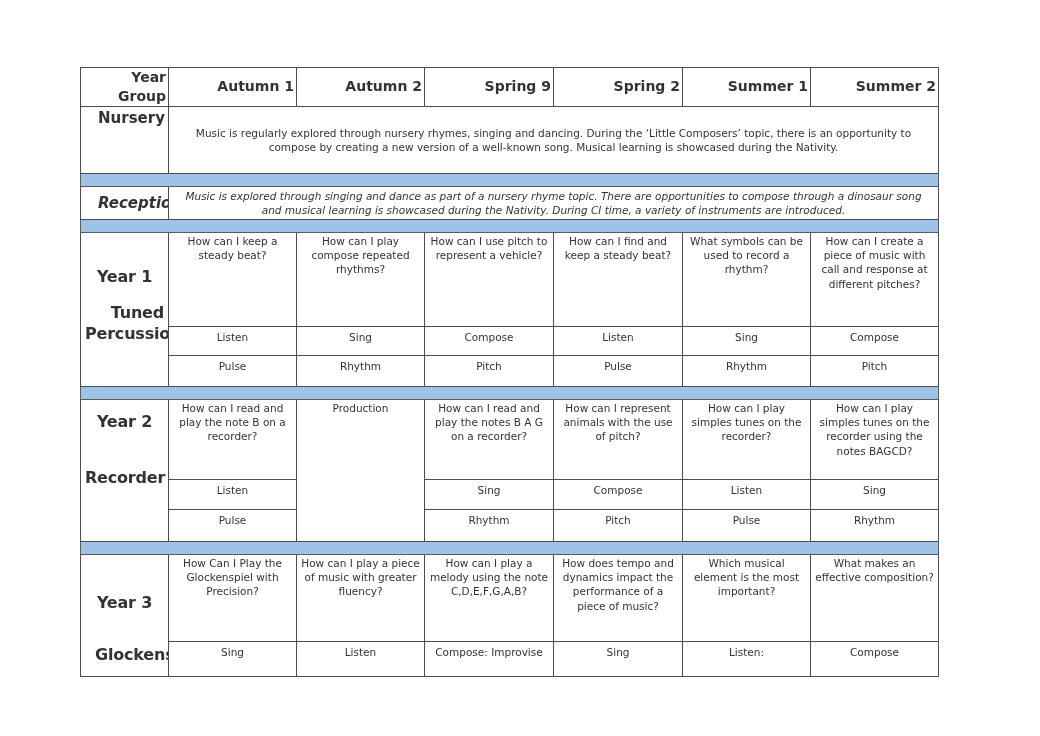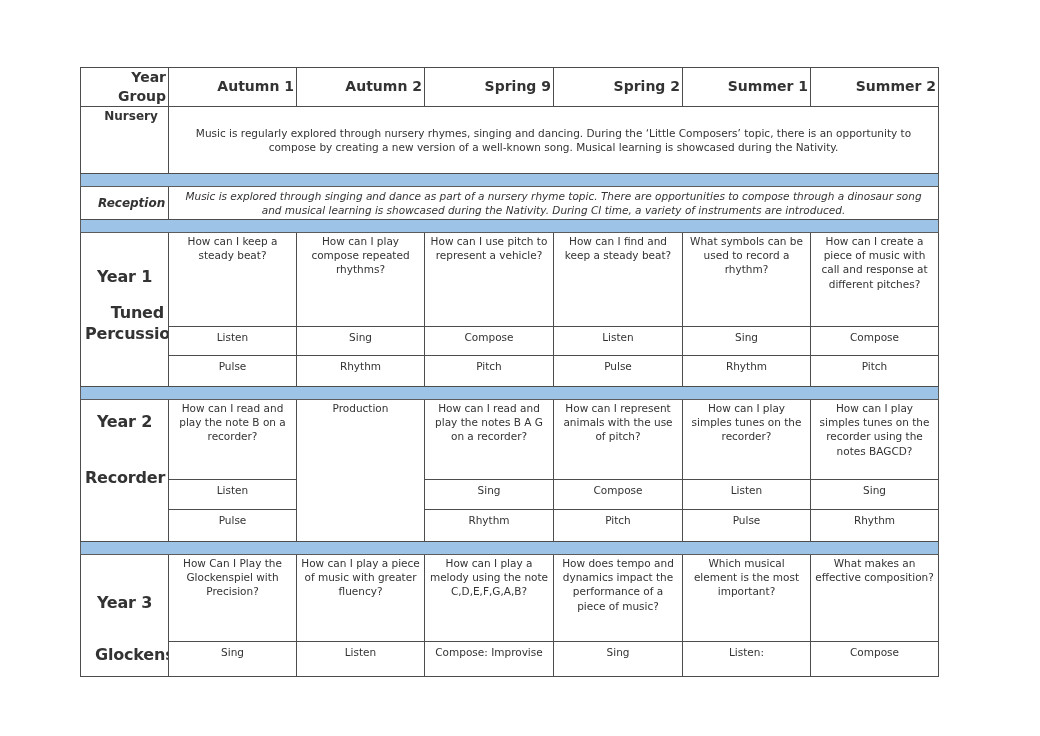--- a/index.html
+++ b/index.html
@@ -23,21 +23,21 @@
     font-size: 10.5px;
     line-height: 1.35;
     text-align: center;
     overflow: hidden;
     vertical-align: top;
   }
   th { font-weight: bold; height: 15px; padding: 0 2px; font-size: 14px; vertical-align: middle; text-align: right; }
   tr.bar td { background: #9DC3E6; height: 13px; padding: 0; border: 1px solid #5b5b5b; }
   .vmid { vertical-align: middle; }
   .desc { vertical-align: middle; padding: 2px 8px; }
-  .label { font-weight: bold; font-size: 12px; padding-left: 17px; }
+  .label { font-weight: bold; font-size: 15px; padding-left: 17px; }
   .ylabel { font-weight: bold; }
   .ylabel div { font-size: 16px; letter-spacing: -0.2px; }
   
   .y1l .l1 { margin-top: 32px; }
   .y1l .l2 { margin-top: 14px; text-align: right; }
   .y2l .l1 { margin-top: 10px; }
   .y2l .l2 { margin-top: 34px; }
   .y3l .l1 { margin-top: 36px; }
   .y3l .l2 { margin-top: 30px; margin-left: 10px; }
   

